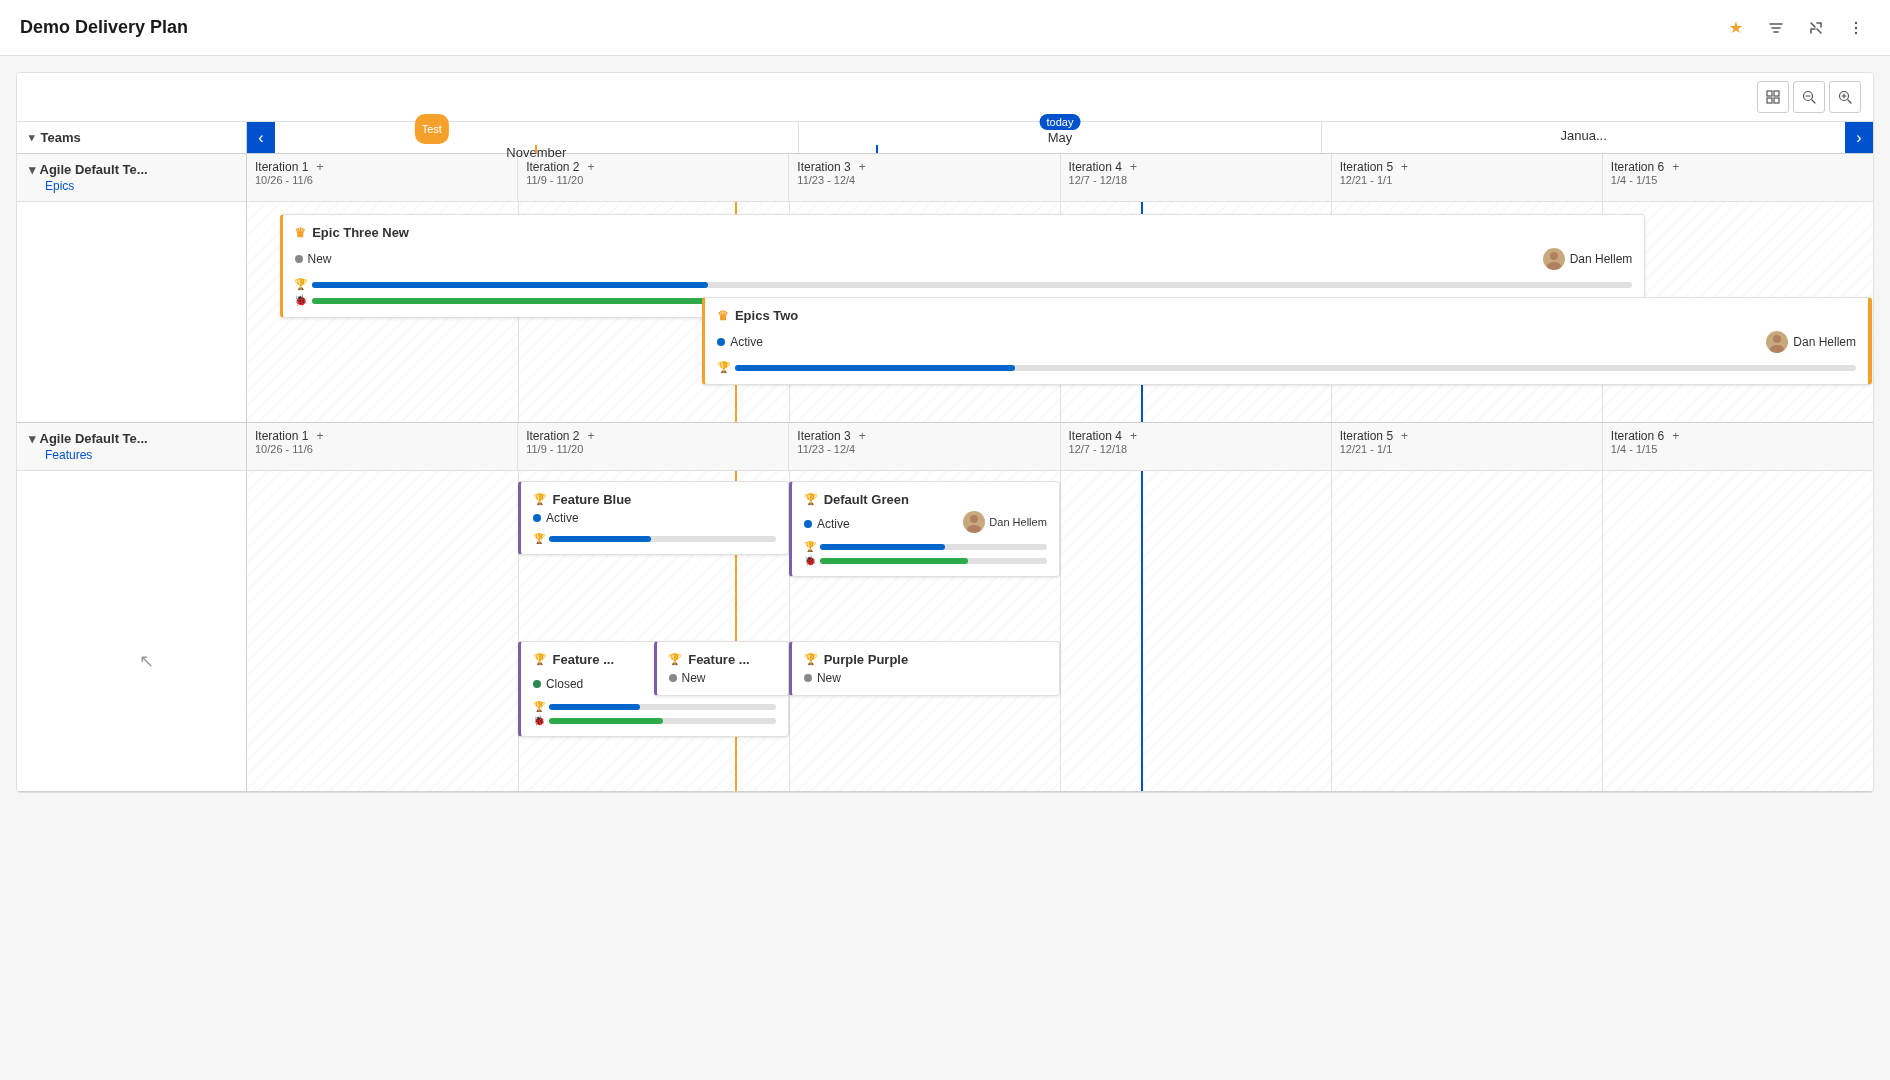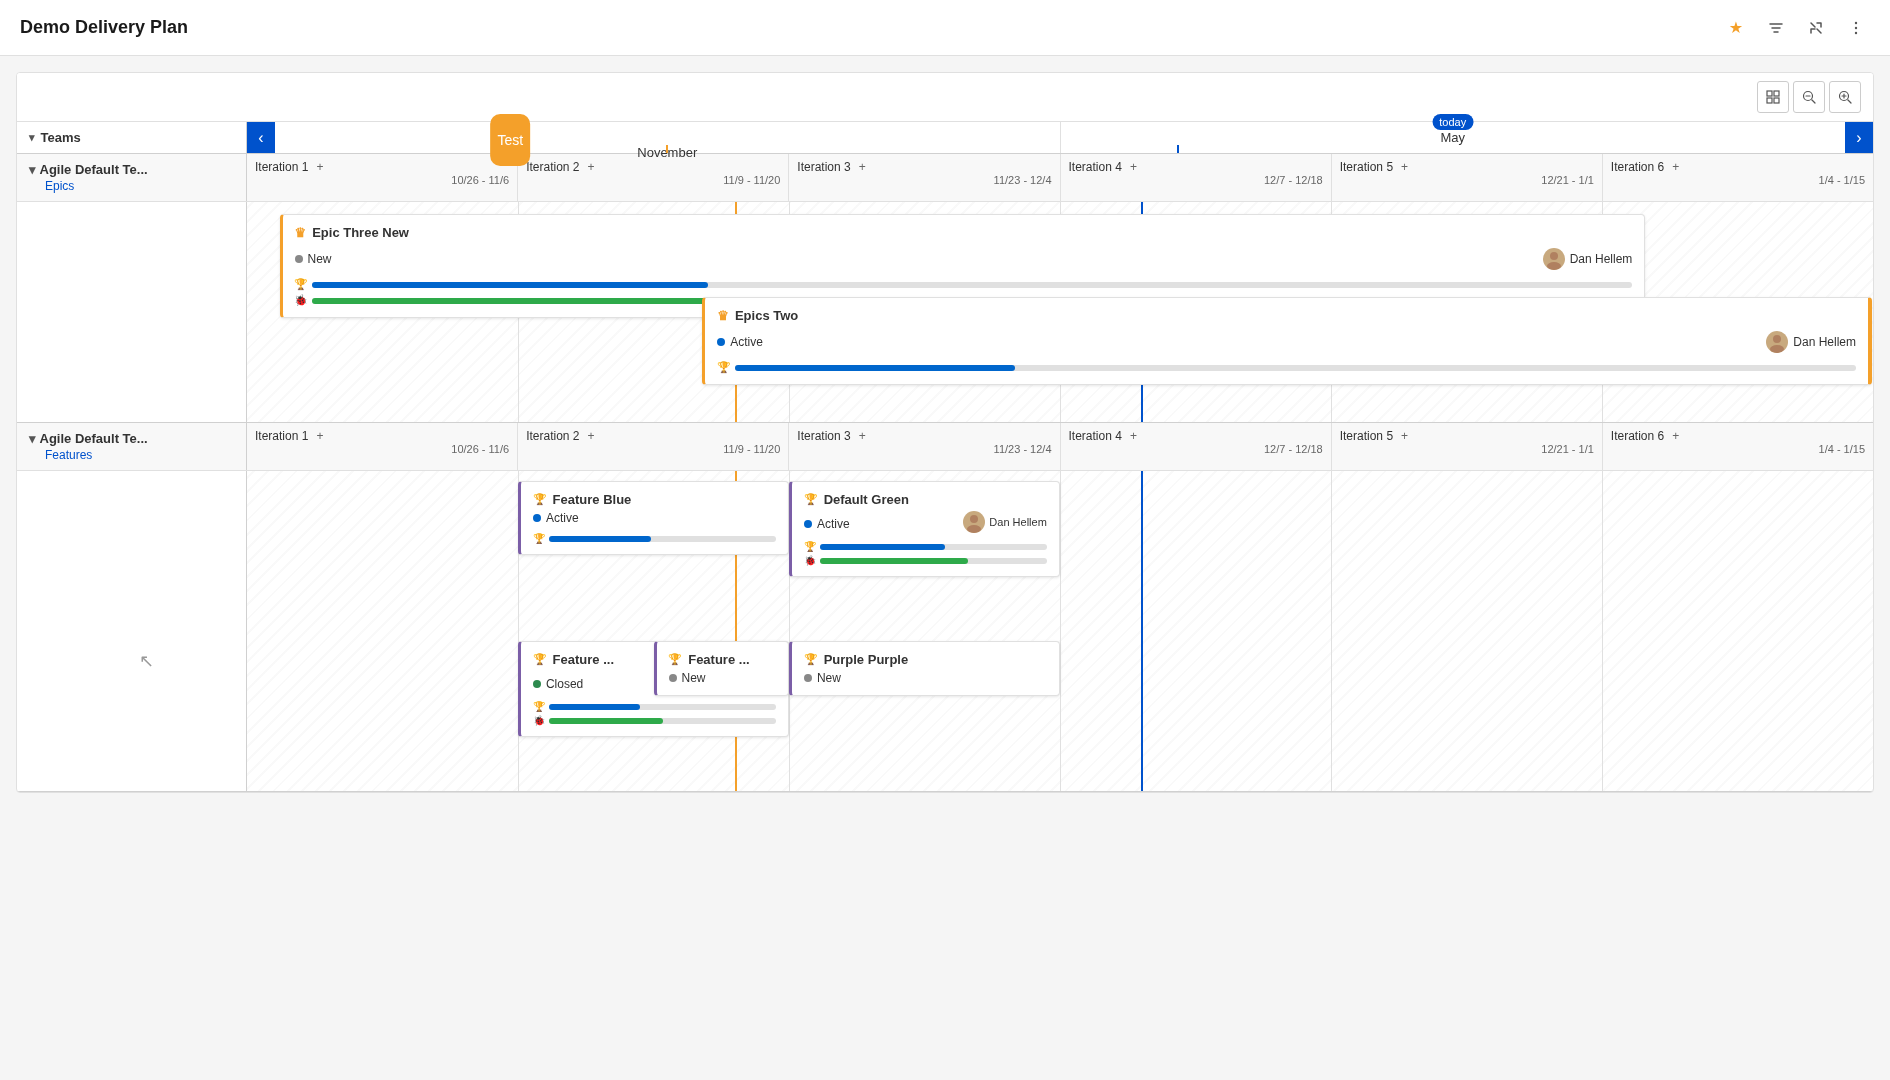--- a/index.html
+++ b/index.html
@@ -48,40 +48,40 @@
       background: #0052cc; color: #fff; cursor: pointer; border: none; font-size: 14px;
     }
 
     .today-marker {
       position: absolute; top: -8px; left: 50%; transform: translateX(-50%);
       background: #0052cc; color: #fff; font-size: 11px; padding: 2px 7px; border-radius: 10px;
       white-space: nowrap; z-index: 20;
     }
     .test-marker {
       position: absolute; top: -8px; left: 30%; transform: translateX(-50%);
-      background: #f4a02a; color: #fff; font-size: 14px; padding: 18px 7px; border-radius: 10px;
+      background: #f4a02a; color: #fff; font-size: 11px; padding: 9px 7px; border-radius: 10px;
       white-space: nowrap; z-index: 20;
     }
 
     .section { border-bottom: 1px solid #d0d0d0; }
     .section-label-cell {
       min-width: 230px; width: 230px; padding: 8px 12px; border-right: 1px solid #d0d0d0;
     }
     .section-label-cell .team-name {
       font-weight: 600; font-size: 13px; display: flex; align-items: center; gap: 4px;
     }
     .section-label-cell .sub-label {
       color: #0052cc; font-size: 12px; margin-top: 2px; padding-left: 16px; cursor: pointer;
     }
     .iteration-cell {
       flex: 1; padding: 6px 8px; border-right: 1px solid #e0e0e0; font-size: 12px;
     }
     .iteration-cell:last-child { border-right: none; }
     .iteration-name { font-weight: 500; color: #333; }
-    .iteration-dates { color: #666; font-size: 11px; text-align: right; }
+    .iteration-dates { color: #666; font-size: 11px; }
     .iteration-add { color: #666; cursor: pointer; margin-left: 4px; }
 
     
     .epic-card {
       position: absolute; background: #fff; border: 1px solid #e0e0e0; border-radius: 4px;
       padding: 10px 12px; box-shadow: 0 1px 3px rgba(0,0,0,0.1);
     }
     .epic-card.orange-left { border-left: 3px solid #f4a02a; }
     .epic-card .card-title { font-weight: 600; font-size: 13px; display: flex; align-items: center; gap: 6px; }
     .epic-card .card-status { display: flex; align-items: center; gap: 5px; font-size: 12px; margin-top: 4px; }
@@ -194,20 +194,23 @@
         </div>
         <div style="position:absolute;bottom:0;left:50%;width:2px;height:8px;background:#f4a02a;transform:translateX(-50%);"></div>
       </div>
       <div class="month-cell" style="position:relative;">
         <div class="today-marker">today</div>
         <div style="position:absolute;top:0;left:0;right:0;bottom:0;display:flex;align-items:center;justify-content:center;">
           <span>May</span>
         </div>
         <div style="position:absolute;bottom:0;left:15%;width:2px;height:8px;background:#0052cc;transform:translateX(-50%);"></div>
       </div>
+      <div class="month-cell">
+        <span>Janua...</span>
+      </div>
     </div>
 
     <div class="nav-btn" style="font-size:16px;">›</div>
   </div>
 
   <div class="section">
 
     <div style="display:flex; border-bottom:1px solid #e0e0e0; background:#f8f8f8;">
       <div class="section-label-cell">
         <div class="team-name">

